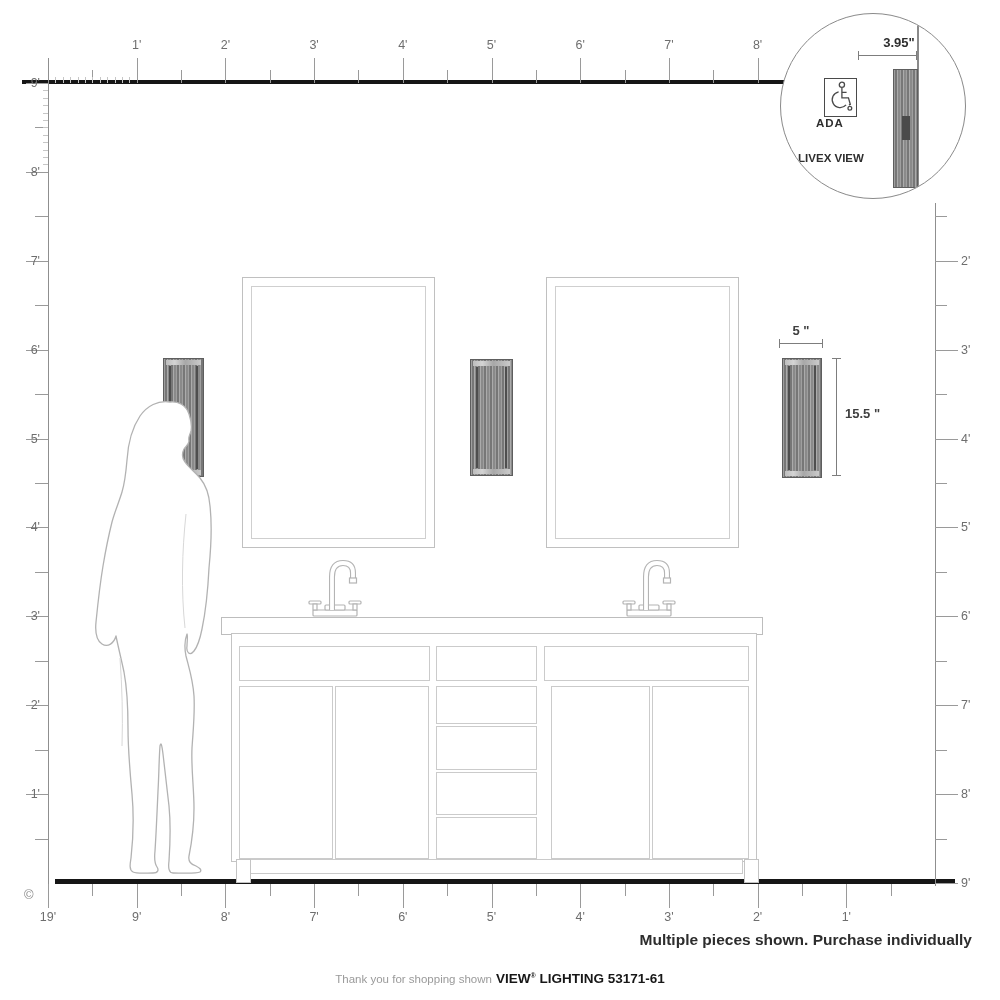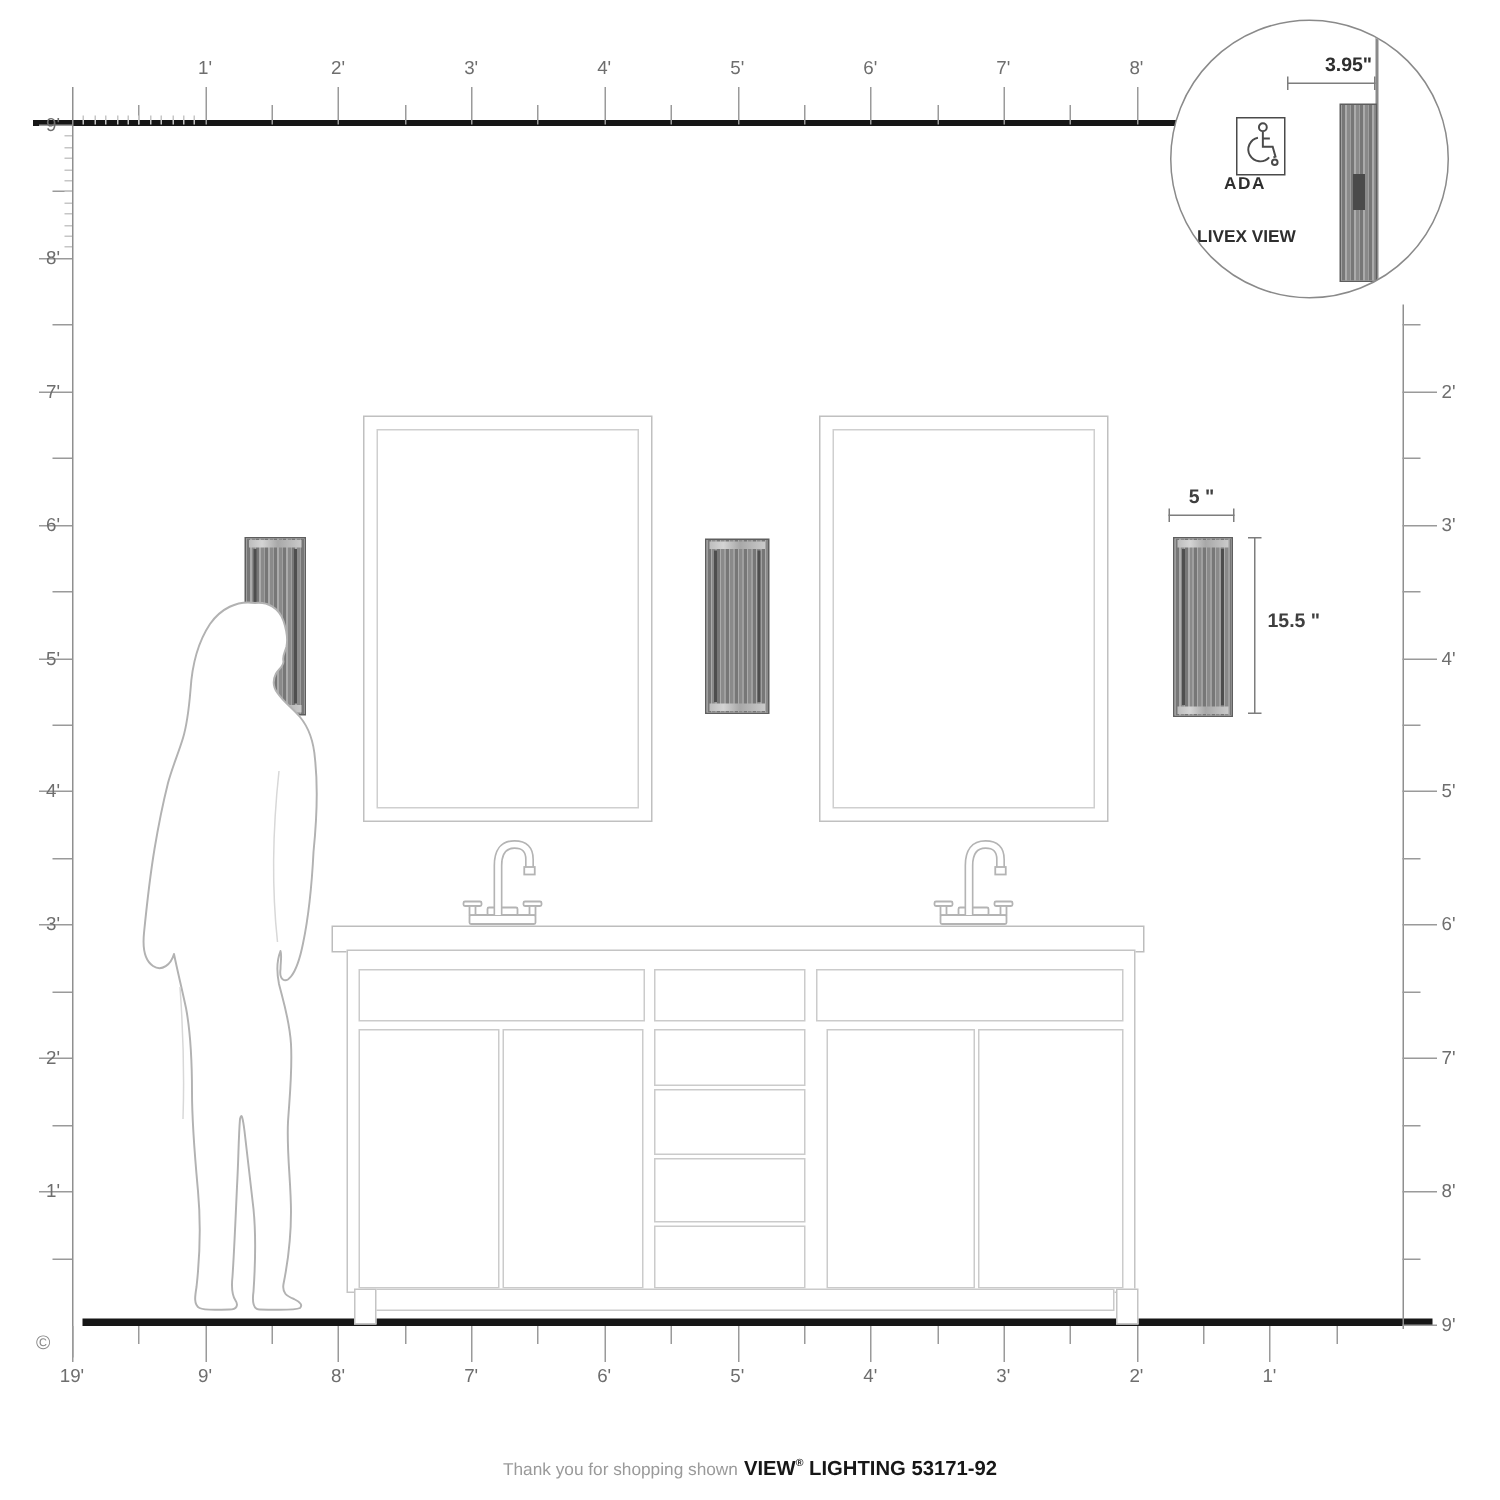--- a/index.html
+++ b/index.html
@@ -241,23 +241,24 @@
         <path d="M17 14 L22 14"></path>
         <path d="M21.5 27.5 A 8.5 8.5 0 1 1 13.5 13.5"></path>
         <circle cx="25.5" cy="31" r="2"></circle>
       </svg>
     </div>
     <div id="ada-label">ADA</div>
     <div id="sideview-label">LIVEX VIEW</div>
   </div>
 
   <div id="copyright-symbol">©</div>
+  <div id="purchase-note">Multiple pieces shown. Purchase individually</div>
   <div id="footer-note">
     <span>Thank you for shopping shown</span><span class="fbrand"><span>VIEW</span><sup>®</sup>
-    <span>LIGHTING 53171-92</span></span>
+    <span>LIGHTING 53171-61</span></span>
   </div>
 <div class="tick" style="left: 92.35px; top: 70px; width: 1px; height: 13px;"></div>
     <div class="tick" style="left: 136.7px; top: 58px; width: 1px; height: 25px;"></div>
     <div class="tick" style="left: 181.05px; top: 70px; width: 1px; height: 13px;"></div>
     <div class="tick" style="left: 225.4px; top: 58px; width: 1px; height: 25px;"></div>
     <div class="tick" style="left: 269.75px; top: 70px; width: 1px; height: 13px;"></div>
     <div class="tick" style="left: 314.1px; top: 58px; width: 1px; height: 25px;"></div>
     <div class="tick" style="left: 358.45px; top: 70px; width: 1px; height: 13px;"></div>
     <div class="tick" style="left: 402.8px; top: 58px; width: 1px; height: 25px;"></div>
     <div class="tick" style="left: 447.15px; top: 70px; width: 1px; height: 13px;"></div>

